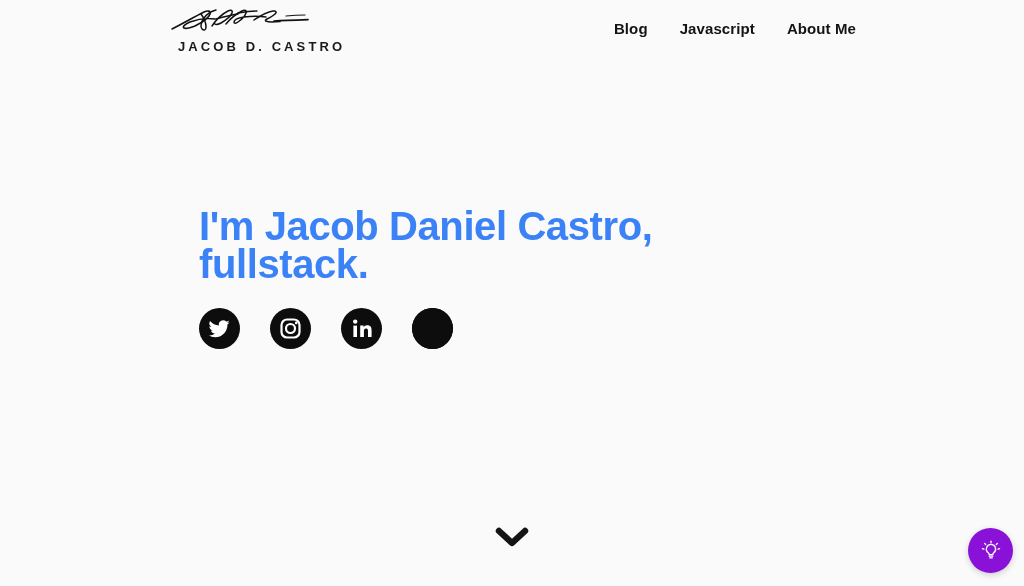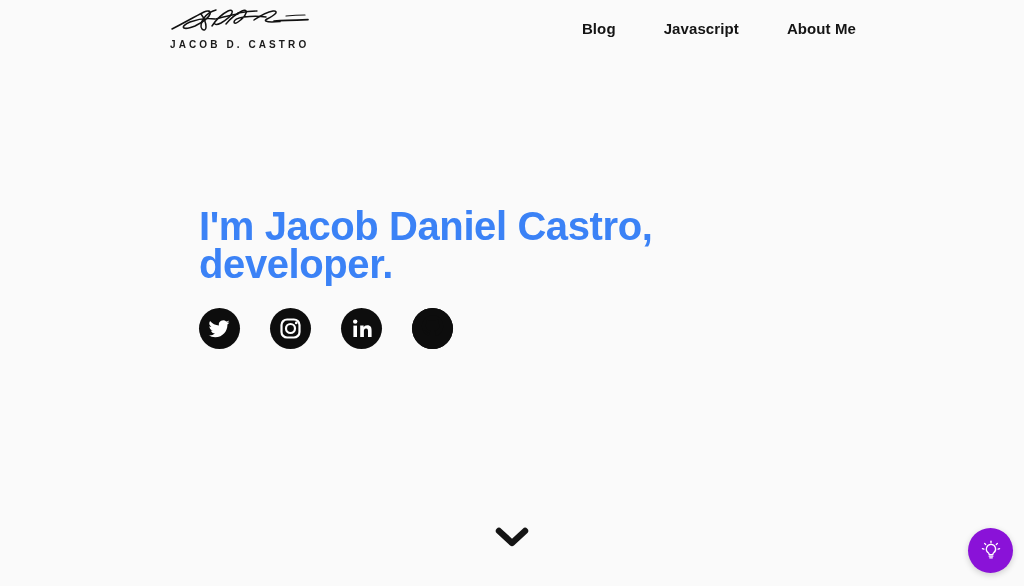--- a/index.html
+++ b/index.html
@@ -40,33 +40,33 @@
     color: #111111;
   }
 
   .brand-signature {
     display: block;
     width: 148px;
     height: 30px;
   }
 
   .brand-name {
-    font-size: 10px;
+    font-size: 13px;
     font-weight: bold;
     letter-spacing: 3.1px;
     color: #1a1a1a;
     margin-top: 3px;
-    margin-left: 2px;
+    margin-left: 10px;
     white-space: nowrap;
   }
 
   .main-nav {
     display: flex;
     align-items: center;
-    gap: 16px;
+    gap: 0;
     margin-top: 14px;
   }
 
   .nav-link {
     font-size: 15px;
     font-weight: bold;
     color: #141414;
     text-decoration: none;
     letter-spacing: 0.1px;
     padding: 0 16px;
@@ -176,21 +176,21 @@
     <a class="nav-link" href="#">Javascript</a>
     <a class="nav-link" href="#">About Me</a>
   </nav>
 
 </header>
 
 <section class="hero">
 
   <h1 class="hero-heading">
     <span class="line">I'm Jacob Daniel Castro,</span>
-    <span class="line">developer.</span>
+    <span class="line">fullstack.</span>
   </h1>
 
   <div class="social-row">
 
     <a class="social-link" href="#">
       <svg viewBox="0 0 41 41" aria-hidden="true">
         <path fill="#ffffff" d="M30.6 14.3c-.8.35-1.6.58-2.5.69.9-.54 1.58-1.39 1.9-2.41-.84.5-1.76.85-2.74 1.04a4.31 4.31 0 0 0-7.34 3.93 12.23 12.23 0 0 1-8.88-4.5 4.3 4.3 0 0 0 1.33 5.75 4.27 4.27 0 0 1-1.95-.54v.05a4.31 4.31 0 0 0 3.45 4.22c-.63.17-1.3.2-1.94.07a4.31 4.31 0 0 0 4.02 2.99 8.64 8.64 0 0 1-6.38 1.78 12.2 12.2 0 0 0 6.6 1.94c7.92 0 12.25-6.56 12.25-12.25v-.56c.84-.6 1.57-1.36 2.15-2.22z"></path>
       </svg>
     </a>
 

